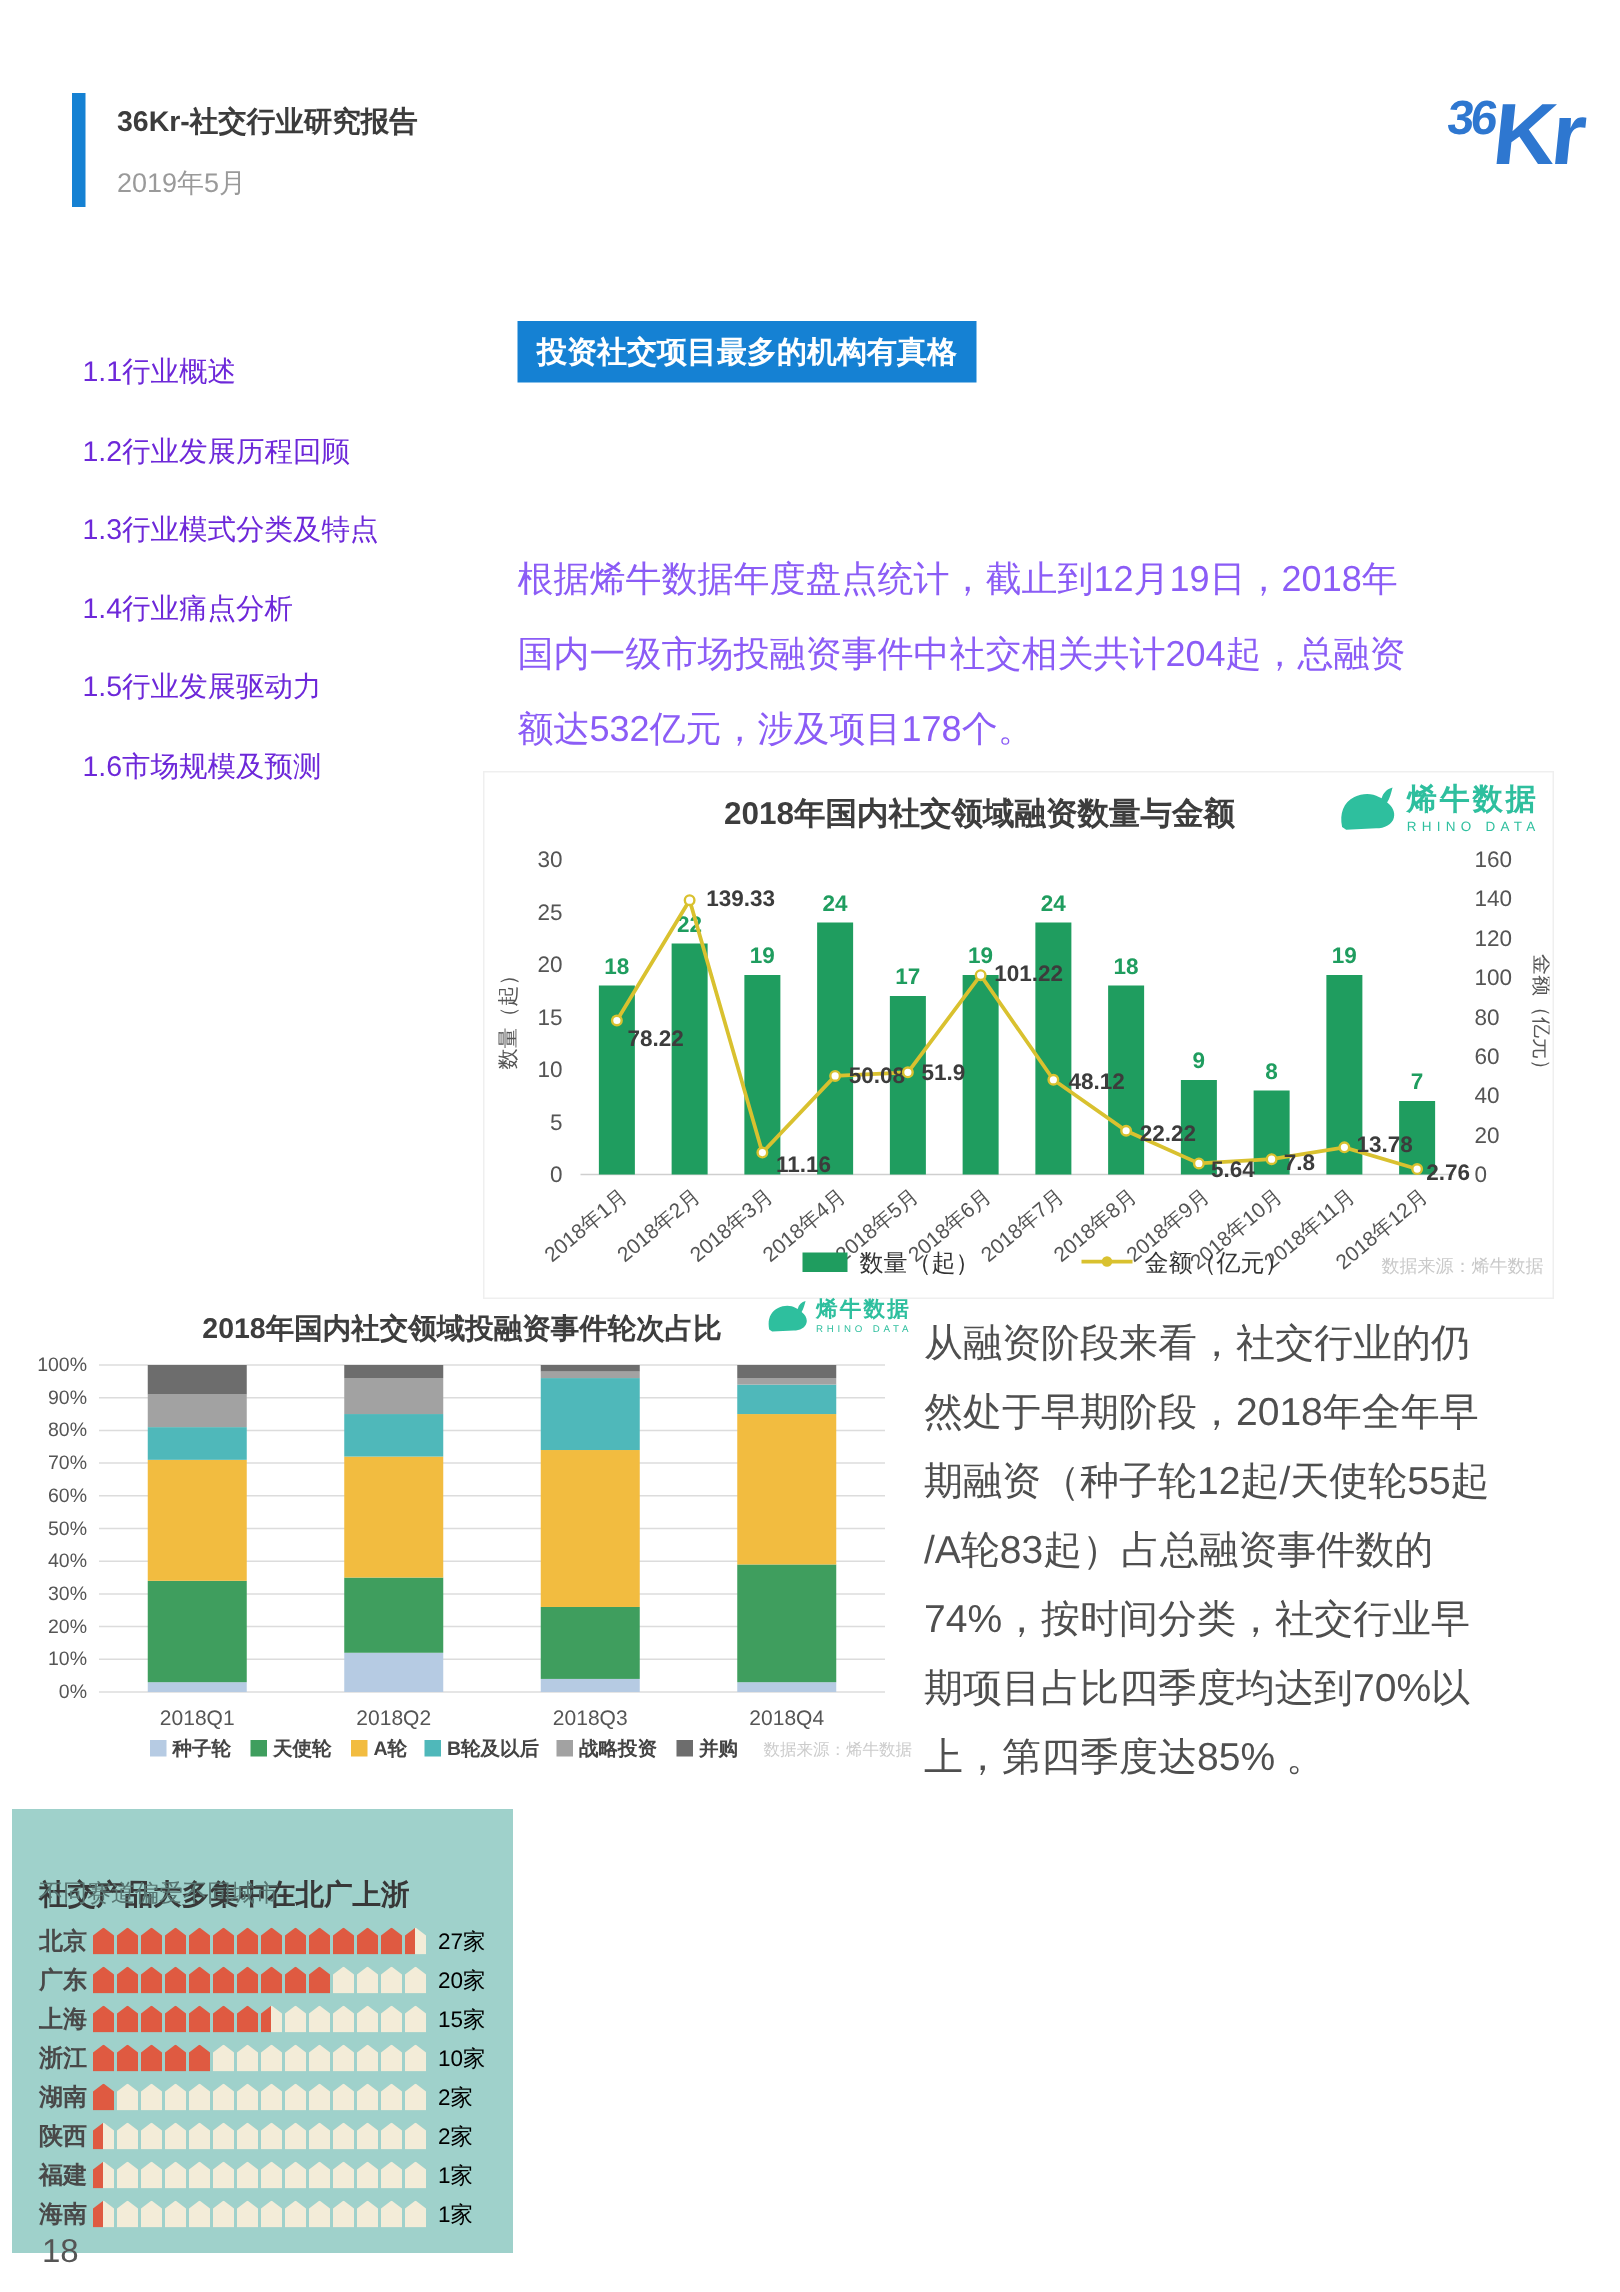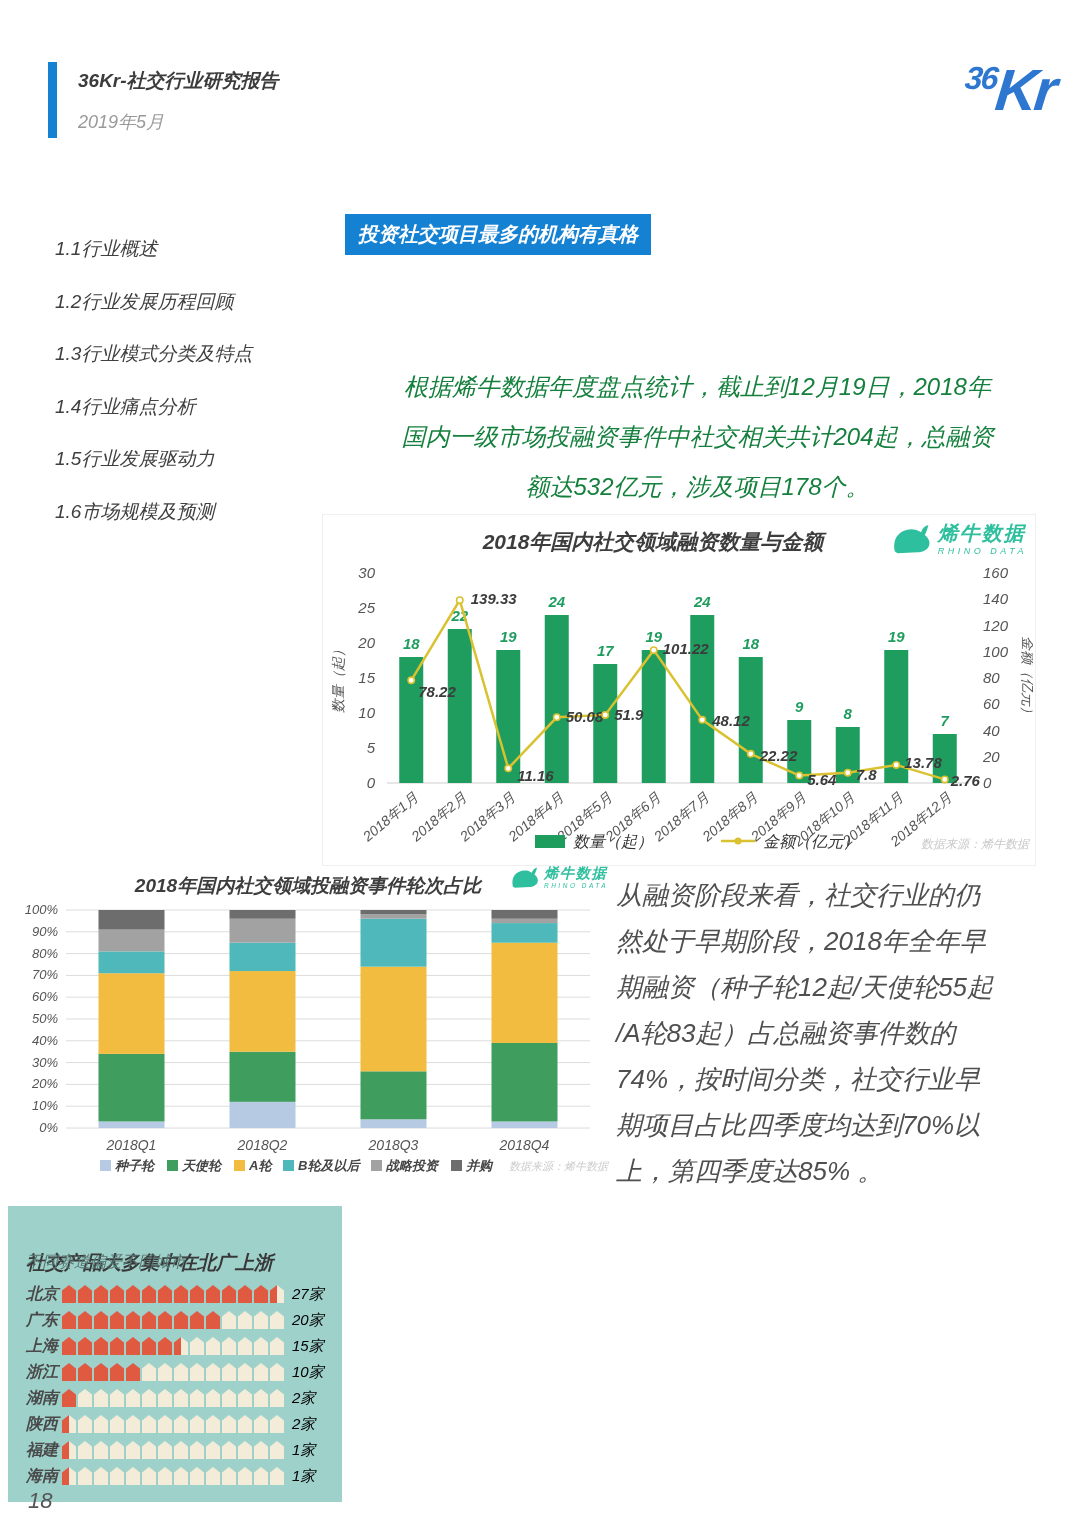--- a/index.html
+++ b/index.html
@@ -1,35 +1,35 @@
 <!DOCTYPE html>
 <html><head>
 <meta charset="utf-8">
 <style>
   html,body{margin:0;padding:0;background:#f2f2f2;}
   body{font-family:"Liberation Sans","DejaVu Sans",sans-serif;}
-  #page{position:relative;width:1080px;height:1528px;background:#ffffff;margin:0 auto;overflow:hidden;font-style:italic;}
+  #page{position:relative;width:1080px;height:1528px;background:#ffffff;margin:0 auto;overflow:hidden;}
 
   
   .accent{position:absolute;left:48px;top:62px;width:9px;height:76px;background:#1581d3;}
   .htitle{position:absolute;left:78px;top:68px;font-size:19px;font-weight:bold;color:#3c3c3c;}
   .hdate{position:absolute;left:78px;top:110px;font-size:18px;color:#9a9a9a;}
   .logo36{position:absolute;left:963px;top:56px;width:115px;height:84px;color:#2e77d0;transform:skewX(-6deg);}
   .logo36 .n36{position:absolute;left:0;top:4px;font-size:32px;font-weight:800;letter-spacing:-2px;}
   .logo36 .kr{position:absolute;left:32px;top:0px;font-size:58px;font-weight:800;letter-spacing:-3px;}
 
   
   .toc{position:absolute;left:55px;top:236px;width:242px;}
-  .titem{font-size:19px;color:#404040;margin-bottom:26px;line-height:1.4;cursor:default;}
+  .titem{font-size:19px;color:#6d28d9;margin-bottom:26px;line-height:1.4;cursor:default;}
   .titem.active{color:#1581d3;font-weight:bold;font-size:20px;line-height:1.55;}
 
   
   .tag{position:absolute;left:345px;top:214px;background:#1581d3;color:#fff;font-size:20px;font-weight:bold;padding:7px 13px;width:fit-content;}
   .headline{position:absolute;left:345px;top:250px;width:705px;margin:0;font-size:38px;line-height:1.48;font-weight:800;color:#1080d0;white-space:pre-line;}
-  .intro{position:absolute;left:345px;top:362px;width:705px;margin:0;font-size:24px;line-height:50px;color:#15803d;white-space:pre-line;text-align:center;}
+  .intro{position:absolute;left:345px;top:362px;width:705px;margin:0;font-size:24px;line-height:50px;color:#8b5cf6;white-space:pre-line;}
   .stage{position:absolute;left:616px;top:872px;width:470px;margin:0;font-size:26px;line-height:46px;color:#4f4f4f;white-space:pre-line;}
   .bottom{position:absolute;left:345px;top:1186px;width:732px;margin:0;font-size:25px;line-height:47px;color:#4f4f4f;white-space:pre-line;}
   .pagenum{position:absolute;left:28px;top:1488px;font-size:22px;color:#555;}
 
   
   .chart1{position:absolute;left:322px;top:514px;width:712px;height:350px;background:#fff;border:1px solid #efefef;}
   .chart2{position:absolute;left:8px;top:866px;width:604px;height:332px;background:#fff;}
   svg text{font-family:"Liberation Sans","DejaVu Sans",sans-serif;}
 
   

